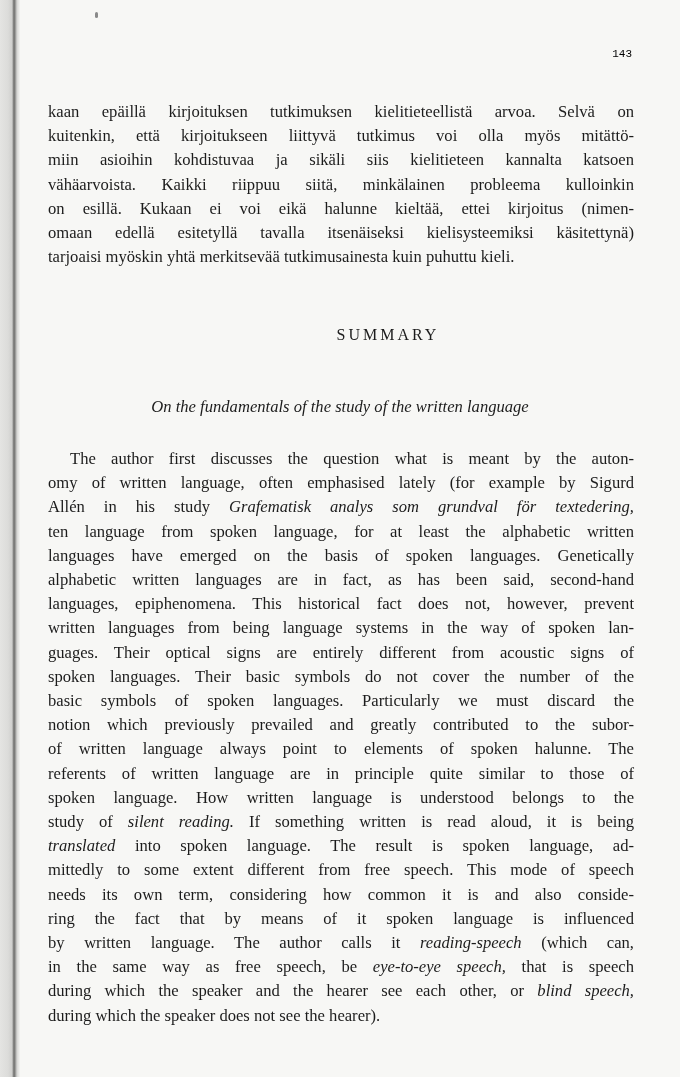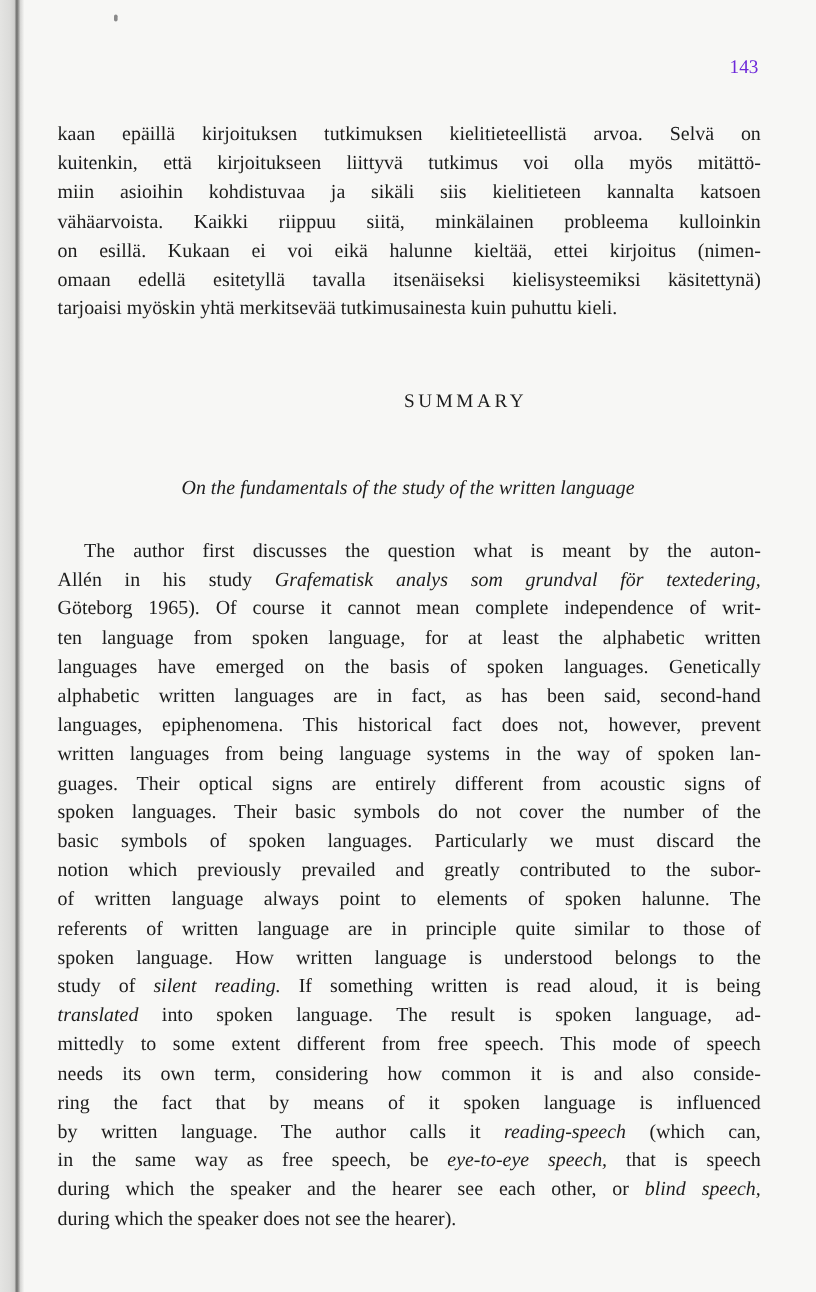--- a/index.html
+++ b/index.html
@@ -13,21 +13,21 @@
   .gutter {
     position: absolute; left: 0; top: 0; width: 20px; height: 1077px;
     background: linear-gradient(to right, #e4e4e2 0px, #dcdcda 8px, #cfcfcd 12px, #9a9a98 13px, #6c6c6a 14px, #8a8a88 15px, #d6d6d4 17px, #f4f4f2 20px);
   }
   .speck {
     position: absolute; left: 95px; top: 12px; width: 3px; height: 6px;
     background: #8a8a8a; border-radius: 2px;
   }
   .page-number {
     position: absolute; right: 48px; top: 48px;
-    font-family: Liberation Serif, serif; font-size: 16px; color: #6d28d9;
+    font-family: Liberation Mono, monospace; font-size: 11px; color: #000000;
   }
   .text {
     position: absolute; left: 48px; width: 586px;
     font-family: "Liberation Serif", serif;
     font-size: 16.6px; line-height: 24.2px;
     text-align: justify;
   }
   .line { display: block; white-space: nowrap; text-align-last: justify; text-align: justify; }
   .line.last { text-align-last: left; }
   .para1 { top: 100px; }
@@ -59,22 +59,22 @@
   <span class="line">on esillä.  Kukaan ei voi eikä halunne kieltää, ettei kirjoitus (nimen-</span>
   <span class="line">omaan edellä esitetyllä tavalla itsenäiseksi kielisysteemiksi käsitettynä)</span>
   <span class="line last">tarjoaisi myöskin yhtä merkitsevää tutkimusainesta kuin puhuttu kieli.</span>
 </div>
 
 <div class="heading">SUMMARY</div>
 <div class="subtitle">On the fundamentals of the study of the written language</div>
 
 <div class="text para2" id="summary">
     <span class="line indent">The author first discusses the question what is meant by the auton-</span>
+    <span class="line">omy of written language, often emphasised lately (for example by Sigurd</span>
     <span class="line">Allén in his study <i>Grafematisk analys som grundval för textedering,</i></span>
-    <span class="line">Göteborg 1965). Of course it cannot mean complete independence of writ-</span>
     <span class="line">ten language from spoken language, for at least the alphabetic written</span>
     <span class="line">languages have emerged on the basis of spoken languages.  Genetically</span>
     <span class="line">alphabetic written languages are in fact, as has been said, second-hand</span>
     <span class="line">languages, epiphenomena. This historical fact does not, however, prevent</span>
     <span class="line">written languages from being language systems in the way of spoken lan-</span>
     <span class="line">guages.  Their optical signs are entirely different from acoustic signs of</span>
     <span class="line">spoken languages.  Their basic symbols do not cover the number of the</span>
     <span class="line">basic symbols of spoken languages.  Particularly we must discard the</span>
     <span class="line">notion which previously prevailed and greatly contributed to the subor-</span>
     <span class="line">of written language always point to elements of spoken halunne.  The</span>

